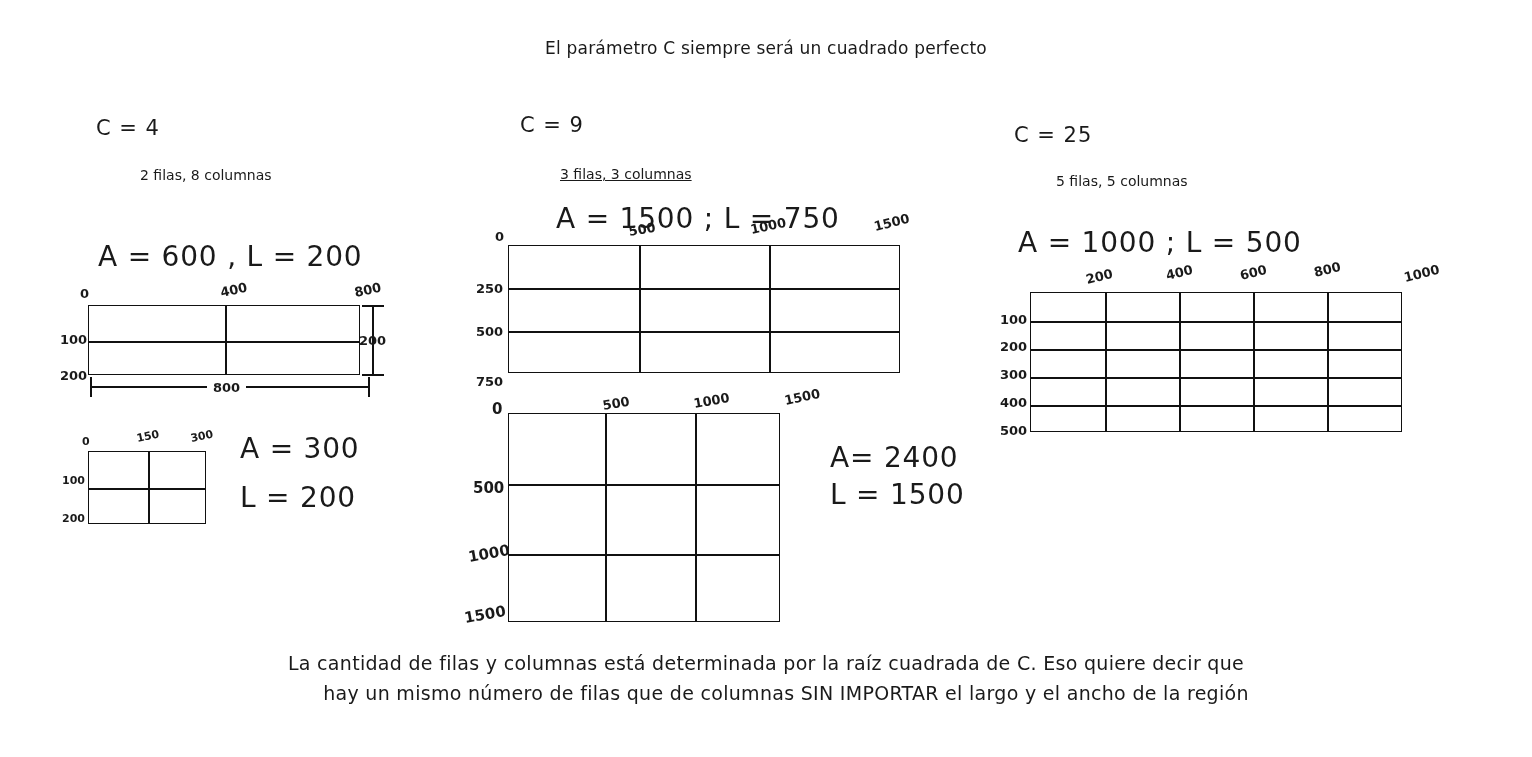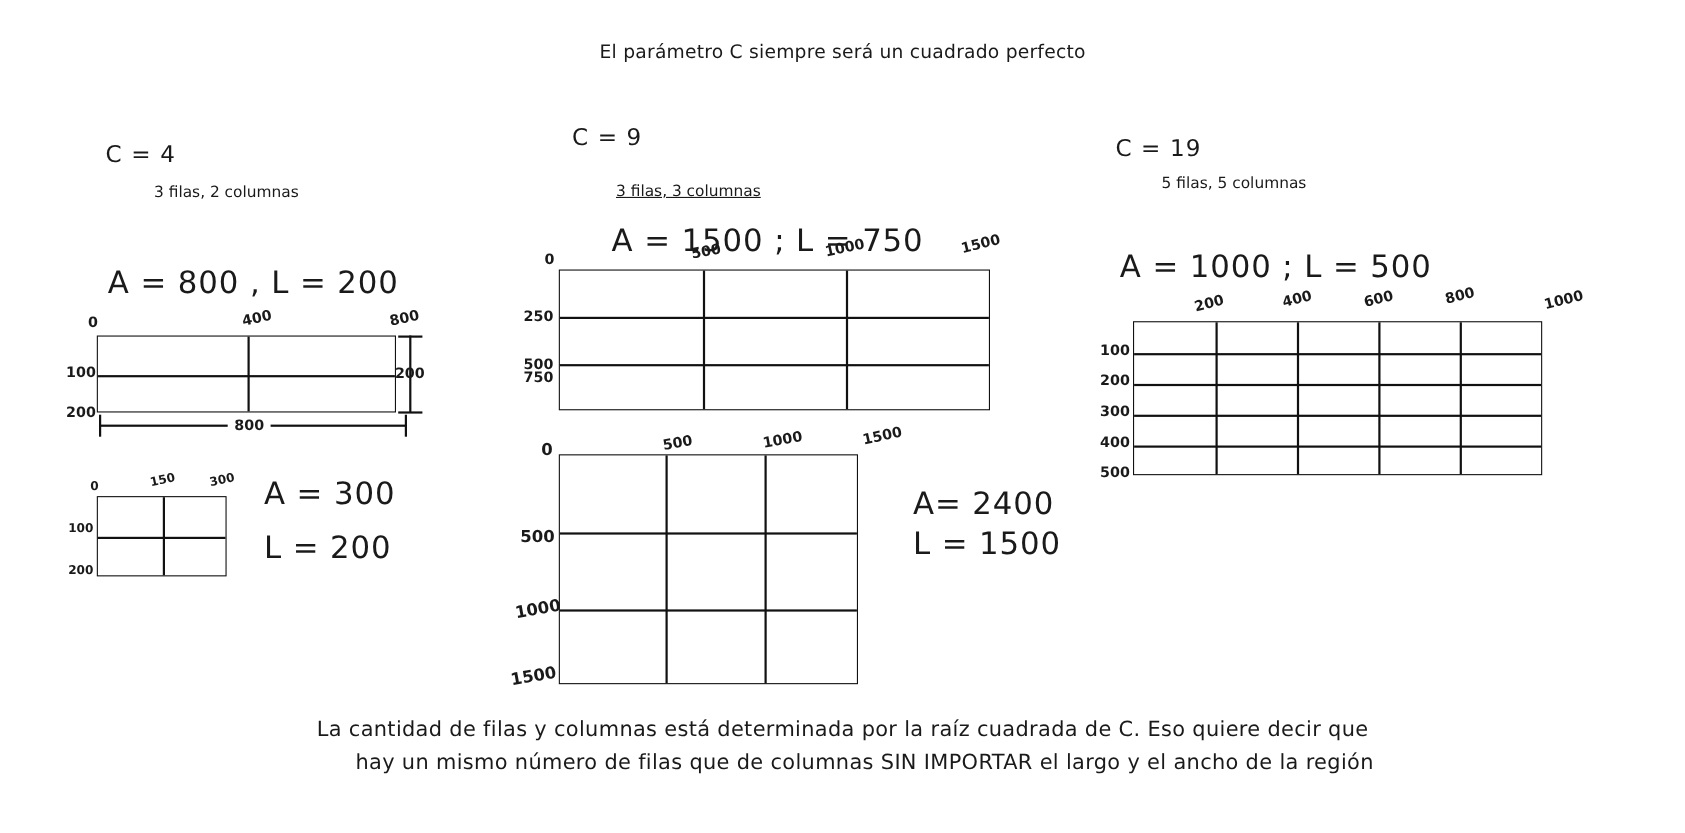--- a/index.html
+++ b/index.html
@@ -71,24 +71,24 @@
   }
   .rot {
     transform-origin: left bottom;
   }
 </style>
 </head>
 <body>
 
 <div class="abs title">El parámetro C siempre será un cuadrado perfecto</div>
 
-<div class="abs case-label" style="left:96px; top:116px;margin-top:12px;">C = 4</div>
-<div class="abs sub-label" style="left:140px; top:167px;">3 filas, 2 columnas</div>
+<div class="abs case-label" style="left:96px; top:116px;">C = 4</div>
+<div class="abs sub-label" style="left:140px; top:167px;">2 filas, 8 columnas</div>
 
-<div class="abs ann-big" style="left:98px; top:240px;">A = 800 ,  L = 200</div>
+<div class="abs ann-big" style="left:98px; top:240px;">A = 600 ,  L = 200</div>
 
 <div class="grid" style="left:88px; top:305px; width:272px; height:70px;">
   <div class="vline" style="left:136px;"></div>
   <div class="hline" style="top:35px;"></div>
 </div>
 
 <div class="abs tick" style="left:80px; top:286px;">0</div>
 <div class="abs tick rot" style="left:222px; top:285px; transform: rotate(-12deg);">400</div>
 <div class="abs tick rot" style="left:356px; top:285px; transform: rotate(-12deg);">800</div>
 
@@ -127,40 +127,40 @@
   <div class="vline" style="left:260px;"></div>
   <div class="hline" style="top:42px;"></div>
   <div class="hline" style="top:85px;"></div>
 </div>
 <div class="abs tick" style="left:495px; top:229px;">0</div>
 <div class="abs tick rot" style="left:630px; top:224px; transform: rotate(-10deg);">500</div>
 <div class="abs tick rot" style="left:752px; top:222px; transform: rotate(-12deg);">1000</div>
 <div class="abs tick rot" style="left:876px; top:219px; transform: rotate(-14deg);">1500</div>
 <div class="abs tick" style="left:476px; top:281px;">250</div>
 <div class="abs tick" style="left:476px; top:324px;">500</div>
-<div class="abs tick" style="left:476px; top:336px;">750</div>
+<div class="abs tick" style="left:476px; top:374px;">750</div>
 
 <div class="grid" style="left:508px; top:413px; width:272px; height:209px;">
   <div class="vline" style="left:96px;"></div>
   <div class="vline" style="left:186px;"></div>
   <div class="hline" style="top:70px;"></div>
   <div class="hline" style="top:140px;"></div>
 </div>
 <div class="abs tick" style="left:492px; top:400px; font-size:15px;">0</div>
 <div class="abs tick rot" style="left:604px; top:398px; transform: rotate(-10deg);">500</div>
 <div class="abs tick rot" style="left:695px; top:396px; transform: rotate(-10deg);">1000</div>
 <div class="abs tick rot" style="left:786px; top:393px; transform: rotate(-12deg);">1500</div>
 <div class="abs tick" style="left:473px; top:479px; font-size:15px;">500</div>
 <div class="abs tick rot" style="left:470px; top:548px; font-size:15px; transform: rotate(-10deg);">1000</div>
 <div class="abs tick rot" style="left:466px; top:609px; font-size:15px; transform: rotate(-10deg);">1500</div>
 <div class="abs ann-big" style="left:830px; top:441px;">A= 2400</div>
 <div class="abs ann-big" style="left:830px; top:478px;">L = 1500</div>
 
-<div class="abs case-label" style="left:1014px; top:123px;">C = 19</div>
-<div class="abs sub-label" style="left:1056px; top:159px;">5 filas, 5 columnas</div>
+<div class="abs case-label" style="left:1014px; top:123px;">C = 25</div>
+<div class="abs sub-label" style="left:1056px; top:173px;">5 filas, 5 columnas</div>
 
 <div class="abs ann-big" style="left:1018px; top:226px;">A = 1000  ;   L = 500</div>
 
 <div class="grid" style="left:1030px; top:292px; width:372px; height:140px;">
   <div class="vline" style="left:74px;"></div>
   <div class="vline" style="left:148px;"></div>
   <div class="vline" style="left:222px;"></div>
   <div class="vline" style="left:296px;"></div>
   <div class="hline" style="top:28px;"></div>
   <div class="hline" style="top:56px;"></div>

